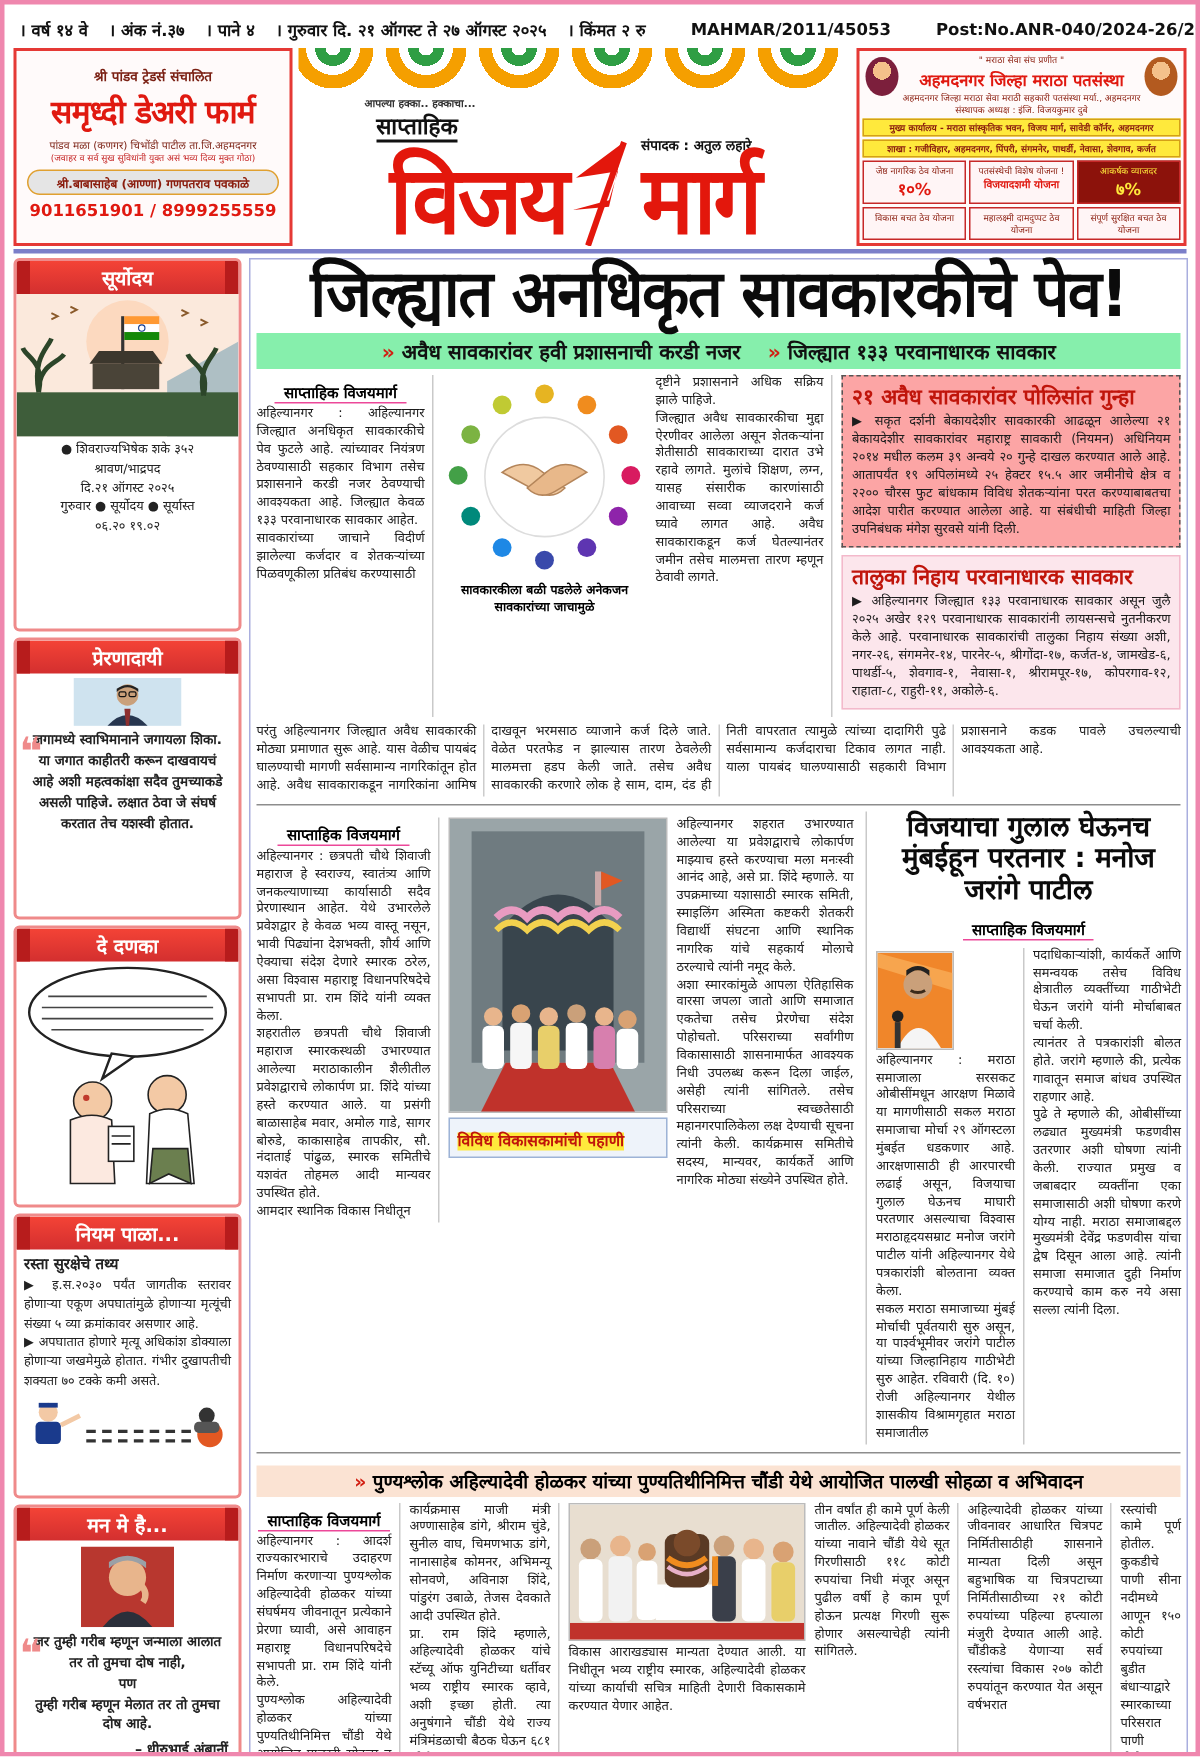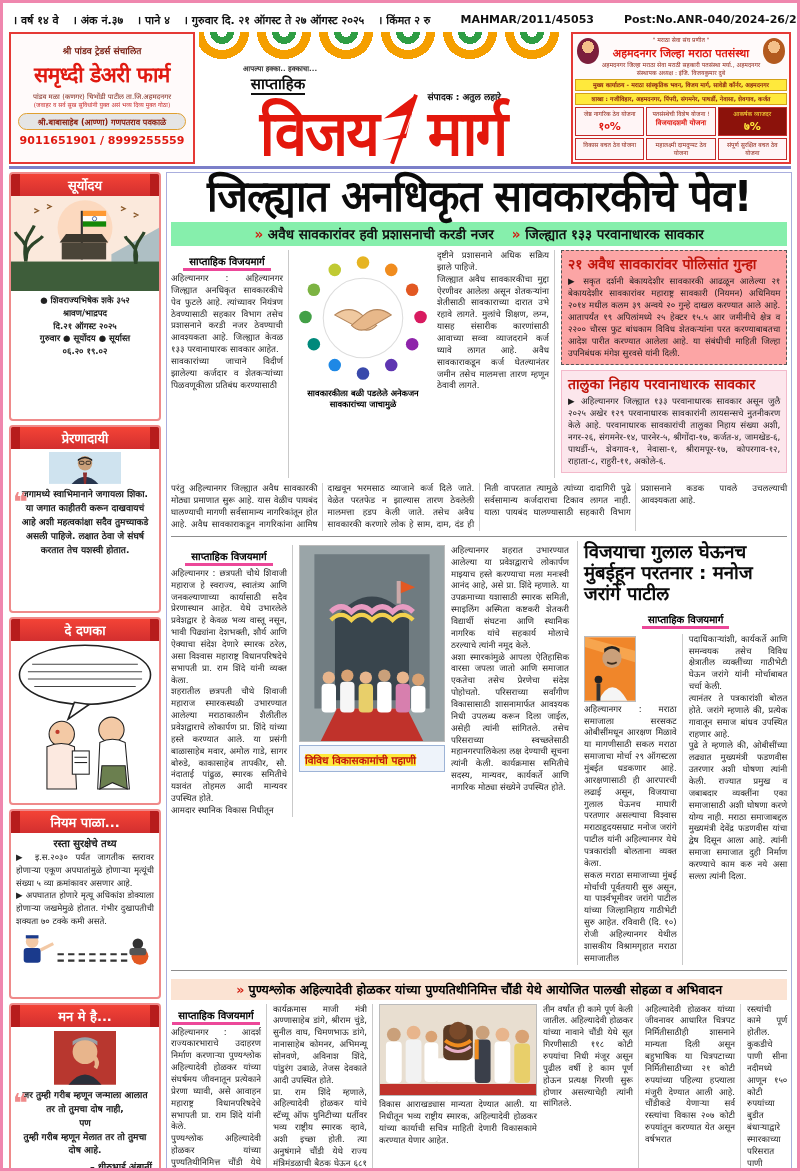--- a/index.html
+++ b/index.html
@@ -57,33 +57,33 @@
   .content { display:flex; gap:5px; }
 
   
   .sidebar { width:152px; flex:0 0 auto; }
   .sideblock { border:2px solid #ef8a8a; border-radius:4px; margin-bottom:4px; overflow:hidden; background:#fff; }
   .sidehead { background:linear-gradient(#f44336,#d32f2f); color:#fff; font-weight:800; font-size:13px;
               text-align:center; padding:2px 0; position:relative; }
   .sidehead::before, .sidehead::after { content:""; position:absolute; top:0; bottom:0; width:9px; background:#b71c1c; }
   .sidehead::before { left:0; } .sidehead::after { right:0; }
   .side-img { width:100%; display:block; }
-  .side-text { font-size:8.5px; color:#222; padding:3px 5px; text-align:center; line-height:1.5; font-weight:bold; }
+  .side-text { font-size:8.5px; color:#222; padding:3px 5px; text-align:center; line-height:1.5; font-weight:normal; }
   .quote { font-size:9px; color:#222; padding:4px 7px 6px; text-align:center; line-height:1.55; font-weight:bold; position:relative; }
   .quote .qmark { color:#ef8a8a; font-size:26px; font-weight:800; position:absolute; left:2px; top:-2px; }
   .quote .author { text-align:right; font-size:9.5px; margin-top:2px; }
 
   
   .main { flex:1; border:1px solid #a9aede; padding:3px 4px; display:flex; flex-direction:column; }
   .a1-headline { font-size:41px; font-weight:800; color:#0b0b0b; text-align:center;
                  letter-spacing:-1px; line-height:1.0; transform:scaleY(1.05); }
   .subbar { background:#86efac; display:flex; justify-content:center; gap:18px; font-size:13.5px;
             font-weight:800; color:#111; padding:3px 4px; margin:5px 0 4px; }
   .subbar .gg { color:#d21f12; }
-  .byline { text-align:center; font-weight:800; font-size:10px; border-bottom:3px solid #ec4899;
+  .byline { text-align:center; font-weight:800; font-size:10px; border-bottom:1px solid #ec4899;
             display:inline-block; margin:0 auto 2px; padding:0 6px; }
   .bodytext { font-size:8.6px; line-height:1.38; color:#1c1c1c; text-align:justify; white-space:pre-line; }
   .a1-body { display:grid; grid-template-columns:118px 136px 118px 1fr; gap:6px; }
   .vr { border-right:1px solid #c9c9c9; padding-right:5px; }
   .imgframe { border:1px solid #bbb; background:#fff; }
   .caption { font-size:8.3px; font-weight:bold; text-align:center; line-height:1.3; margin-top:2px; }
   .infobox { padding:3px 6px 5px; margin-bottom:5px; }
   .infobox .bx-title { color:#c0150b; font-weight:800; font-size:14px; margin-bottom:2px; }
   .infobox .bx-text { font-size:8.6px; line-height:1.4; text-align:justify; color:#1c1c1c; }
   .box-green { background:#fca5a5; border:1px dashed #555; }
@@ -91,21 +91,21 @@
   .a1-cont { column-count:4; column-gap:10px; column-rule:1px solid #ccc; margin-top:5px;
              font-size:8.6px; line-height:1.38; text-align:justify; color:#1c1c1c; }
 
   .divider { border-top:1px solid #8d8d8d; margin:5px 0 4px; }
 
   
   .a2-row { display:flex; gap:8px; }
   .a2-left { width:398px; flex:0 0 auto; }
   .a2-right { flex:1; border-left:1px solid #c9c9c9; padding-left:6px; }
   .a2-headline { font-size:27px; font-weight:800; color:#0b0b0b; line-height:1.08; letter-spacing:-0.5px; text-align:center;}
-  .a3-headline { font-size:18.5px; font-weight:800; color:#0b0b0b; line-height:1.15; text-align:left; }
+  .a3-headline { font-size:18.5px; font-weight:800; color:#0b0b0b; line-height:1.15; text-align:center; }
   .a2-body { display:grid; grid-template-columns:122px 146px 1fr; gap:6px; margin-top:4px; }
   .capbox { border:1px solid #9db3d6; background:#eef3fa; padding:3px 5px; margin-top:3px; }
   .capbox .cb-title { display:inline; background:#ffe93c; color:#c0150b; font-weight:800; font-size:10.5px; }
   .capbox .cb-text { font-size:8.4px; line-height:1.35; text-align:justify; margin-top:2px; }
   .a3-cols { display:grid; grid-template-columns:1fr 1fr; gap:6px; margin-top:3px; }
   .a3-photo { float:left; width:52px; height:66px; margin:2px 4px 2px 0; }
 
   
   .a4-headline { font-size:23.5px; font-weight:800; color:#0b0b0b; text-align:center; letter-spacing:-0.5px; }
   .a4-sub { background:#fbe3d3; font-size:12.5px; font-weight:800; text-align:center; padding:2px 4px; margin:4px 0; }
@@ -262,21 +262,21 @@
           <path d="M86 118 L108 118 L110 140 L96 134 L84 140 Z" fill="#6b7f4f" stroke="#222"></path>
           <rect x="58" y="104" width="16" height="22" fill="#fff" stroke="#222"></rect>
           <line x1="60" y1="110" x2="72" y2="110" stroke="#222"></line>
           <line x1="60" y1="115" x2="72" y2="115" stroke="#222"></line>
         </svg>
       </div>
 
       <div class="sideblock" style="height:190px">
         <div class="sidehead">नियम पाळा...</div>
         <div class="side-text" style="text-align:left;font-weight:normal">
-          <div style="text-align:center;font-weight:800;font-size:10px">रस्ता सुरक्षेचे तथ्य</div>
+          <div style="font-weight:800;font-size:10px">रस्ता सुरक्षेचे तथ्य</div>
           <div style="text-align:justify">▶ इ.स.२०३० पर्यंत जागतीक स्तरावर होणाऱ्या एकूण अपघातांमुळे होणाऱ्या मृत्यूंची संख्या ५ व्या क्रमांकावर असणार आहे.</div>
           <div style="text-align:justify">▶ अपघातात होणारे मृत्यू अधिकांश डोक्याला होणाऱ्या जखमेमुळे होतात. गंभीर दुखापतीची शक्यता ७० टक्के कमी असते.</div>
         </div>
         <svg viewBox="0 0 140 34" style="width:100%;display:block">
           <circle cx="20" cy="10" r="6" fill="#f3c9a5"></circle>
             <rect x="14" y="4" width="12" height="3" fill="#1a3a8c"></rect>
           <rect x="12" y="16" width="16" height="14" rx="3" fill="#1a3a8c"></rect>
           <line x1="28" y1="18" x2="40" y2="12" stroke="#f3c9a5" stroke-width="3"></line>
           <g stroke="#333" stroke-width="2" stroke-dasharray="6 4">
             <line x1="44" y1="22" x2="112" y2="22"></line>

